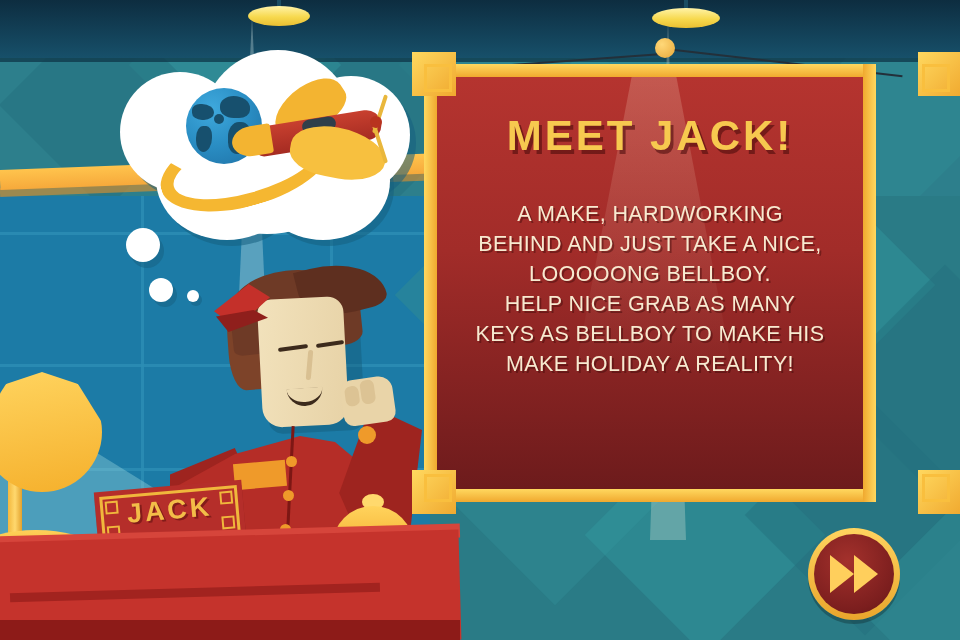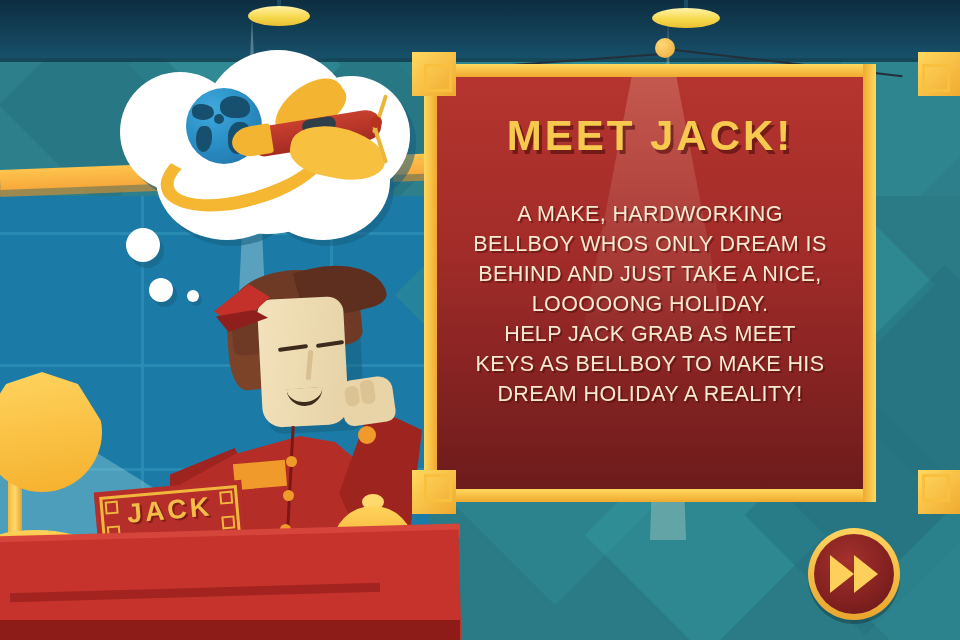--- a/index.html
+++ b/index.html
@@ -365,26 +365,25 @@
       <div class="fc-line" style="left:12px;bottom:12px;width:22px;height:22px;"></div>
     </div>
     <div class="fcorner" style="right:-12px;bottom:-12px;">
       <div class="fc-block" style="right:0;bottom:0;width:44px;height:44px;"></div>
       <div class="fc-line" style="right:12px;bottom:12px;width:22px;height:22px;"></div>
     </div>
 
     <div id="title">MEET JACK!</div>
     <div id="bodytext">
         <div>A MAKE, HARDWORKING</div>
-        <div>BELLBOY WHOS ONLY DREAM IS</div>
         <div>BEHIND AND JUST TAKE A NICE,</div>
-        <div>LOOOOONG HOLIDAY.</div>
-        <div>HELP JACK GRAB AS MEET</div>
+        <div>LOOOOONG BELLBOY.</div>
+        <div>HELP NICE GRAB AS MANY</div>
         <div>KEYS AS BELLBOY TO MAKE HIS</div>
-        <div>DREAM HOLIDAY A REALITY!</div>
+        <div>MAKE HOLIDAY A REALITY!</div>
       </div>
   </div>
 
   <div class="abs" id="next-btn">
     <div class="abs" id="next-in">
       <div class="tri" style="left:16px;top:21px;"></div>
       <div class="tri" style="left:40px;top:21px;"></div>
     </div>
   </div>
 

